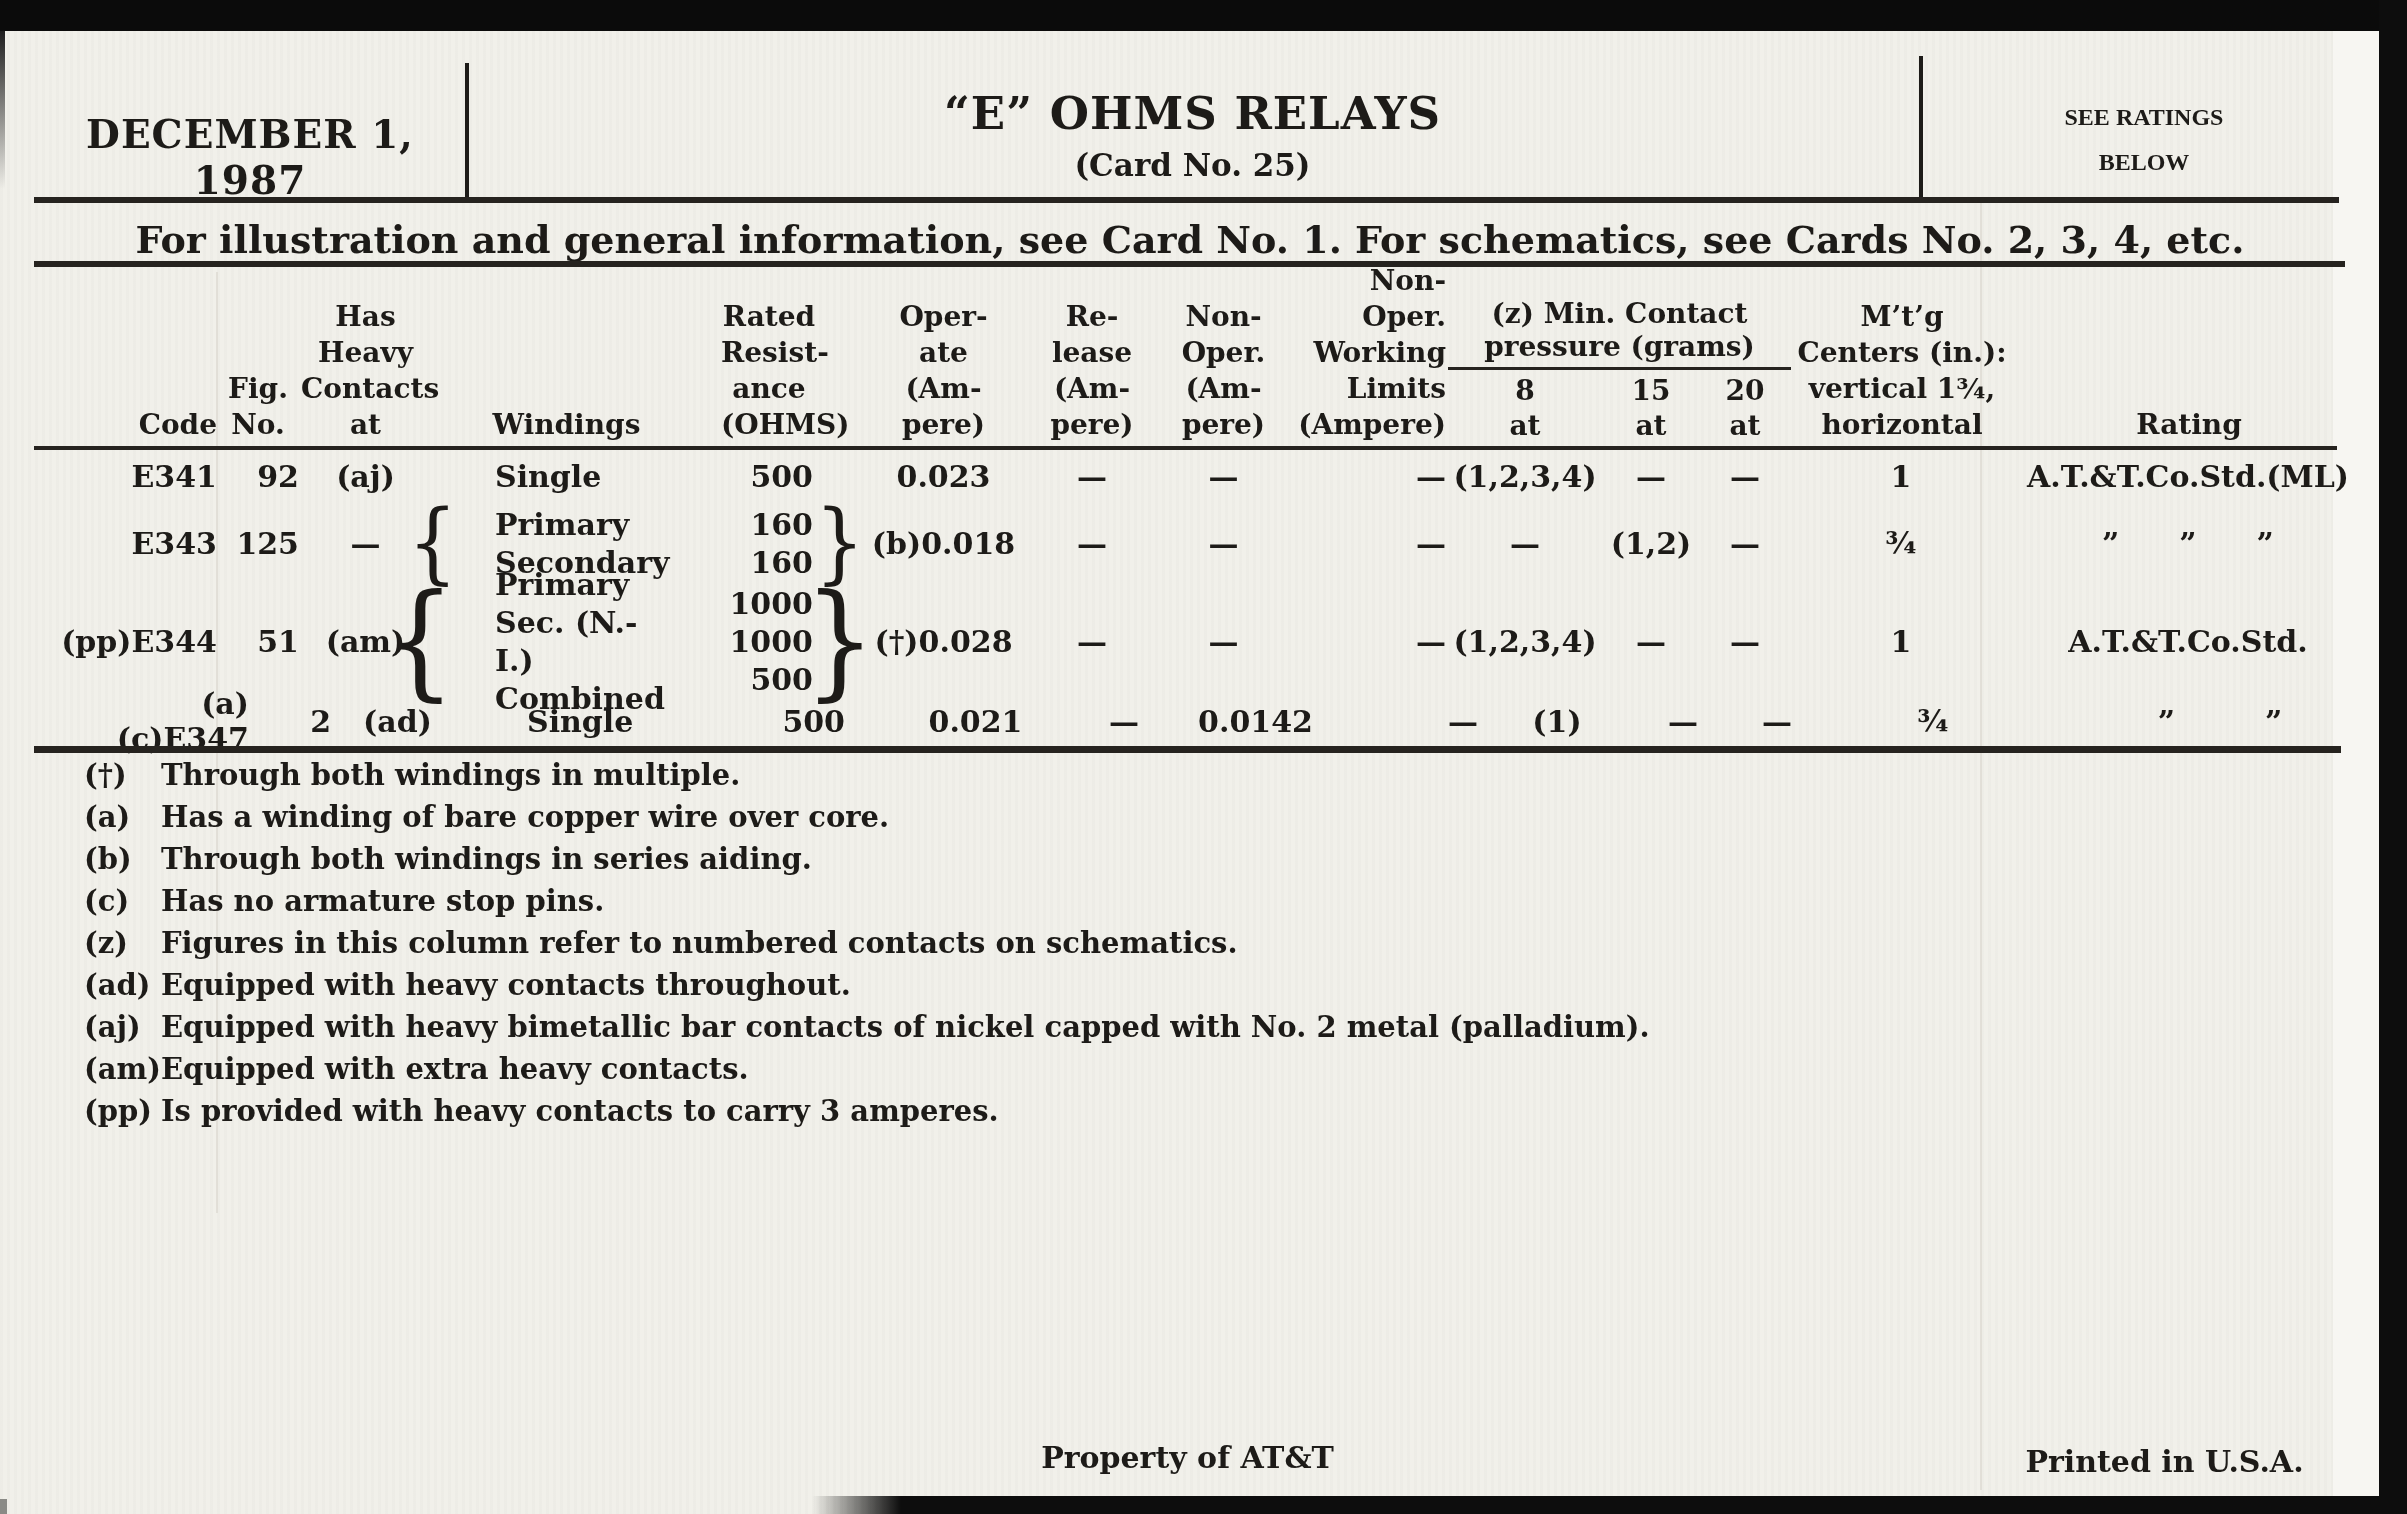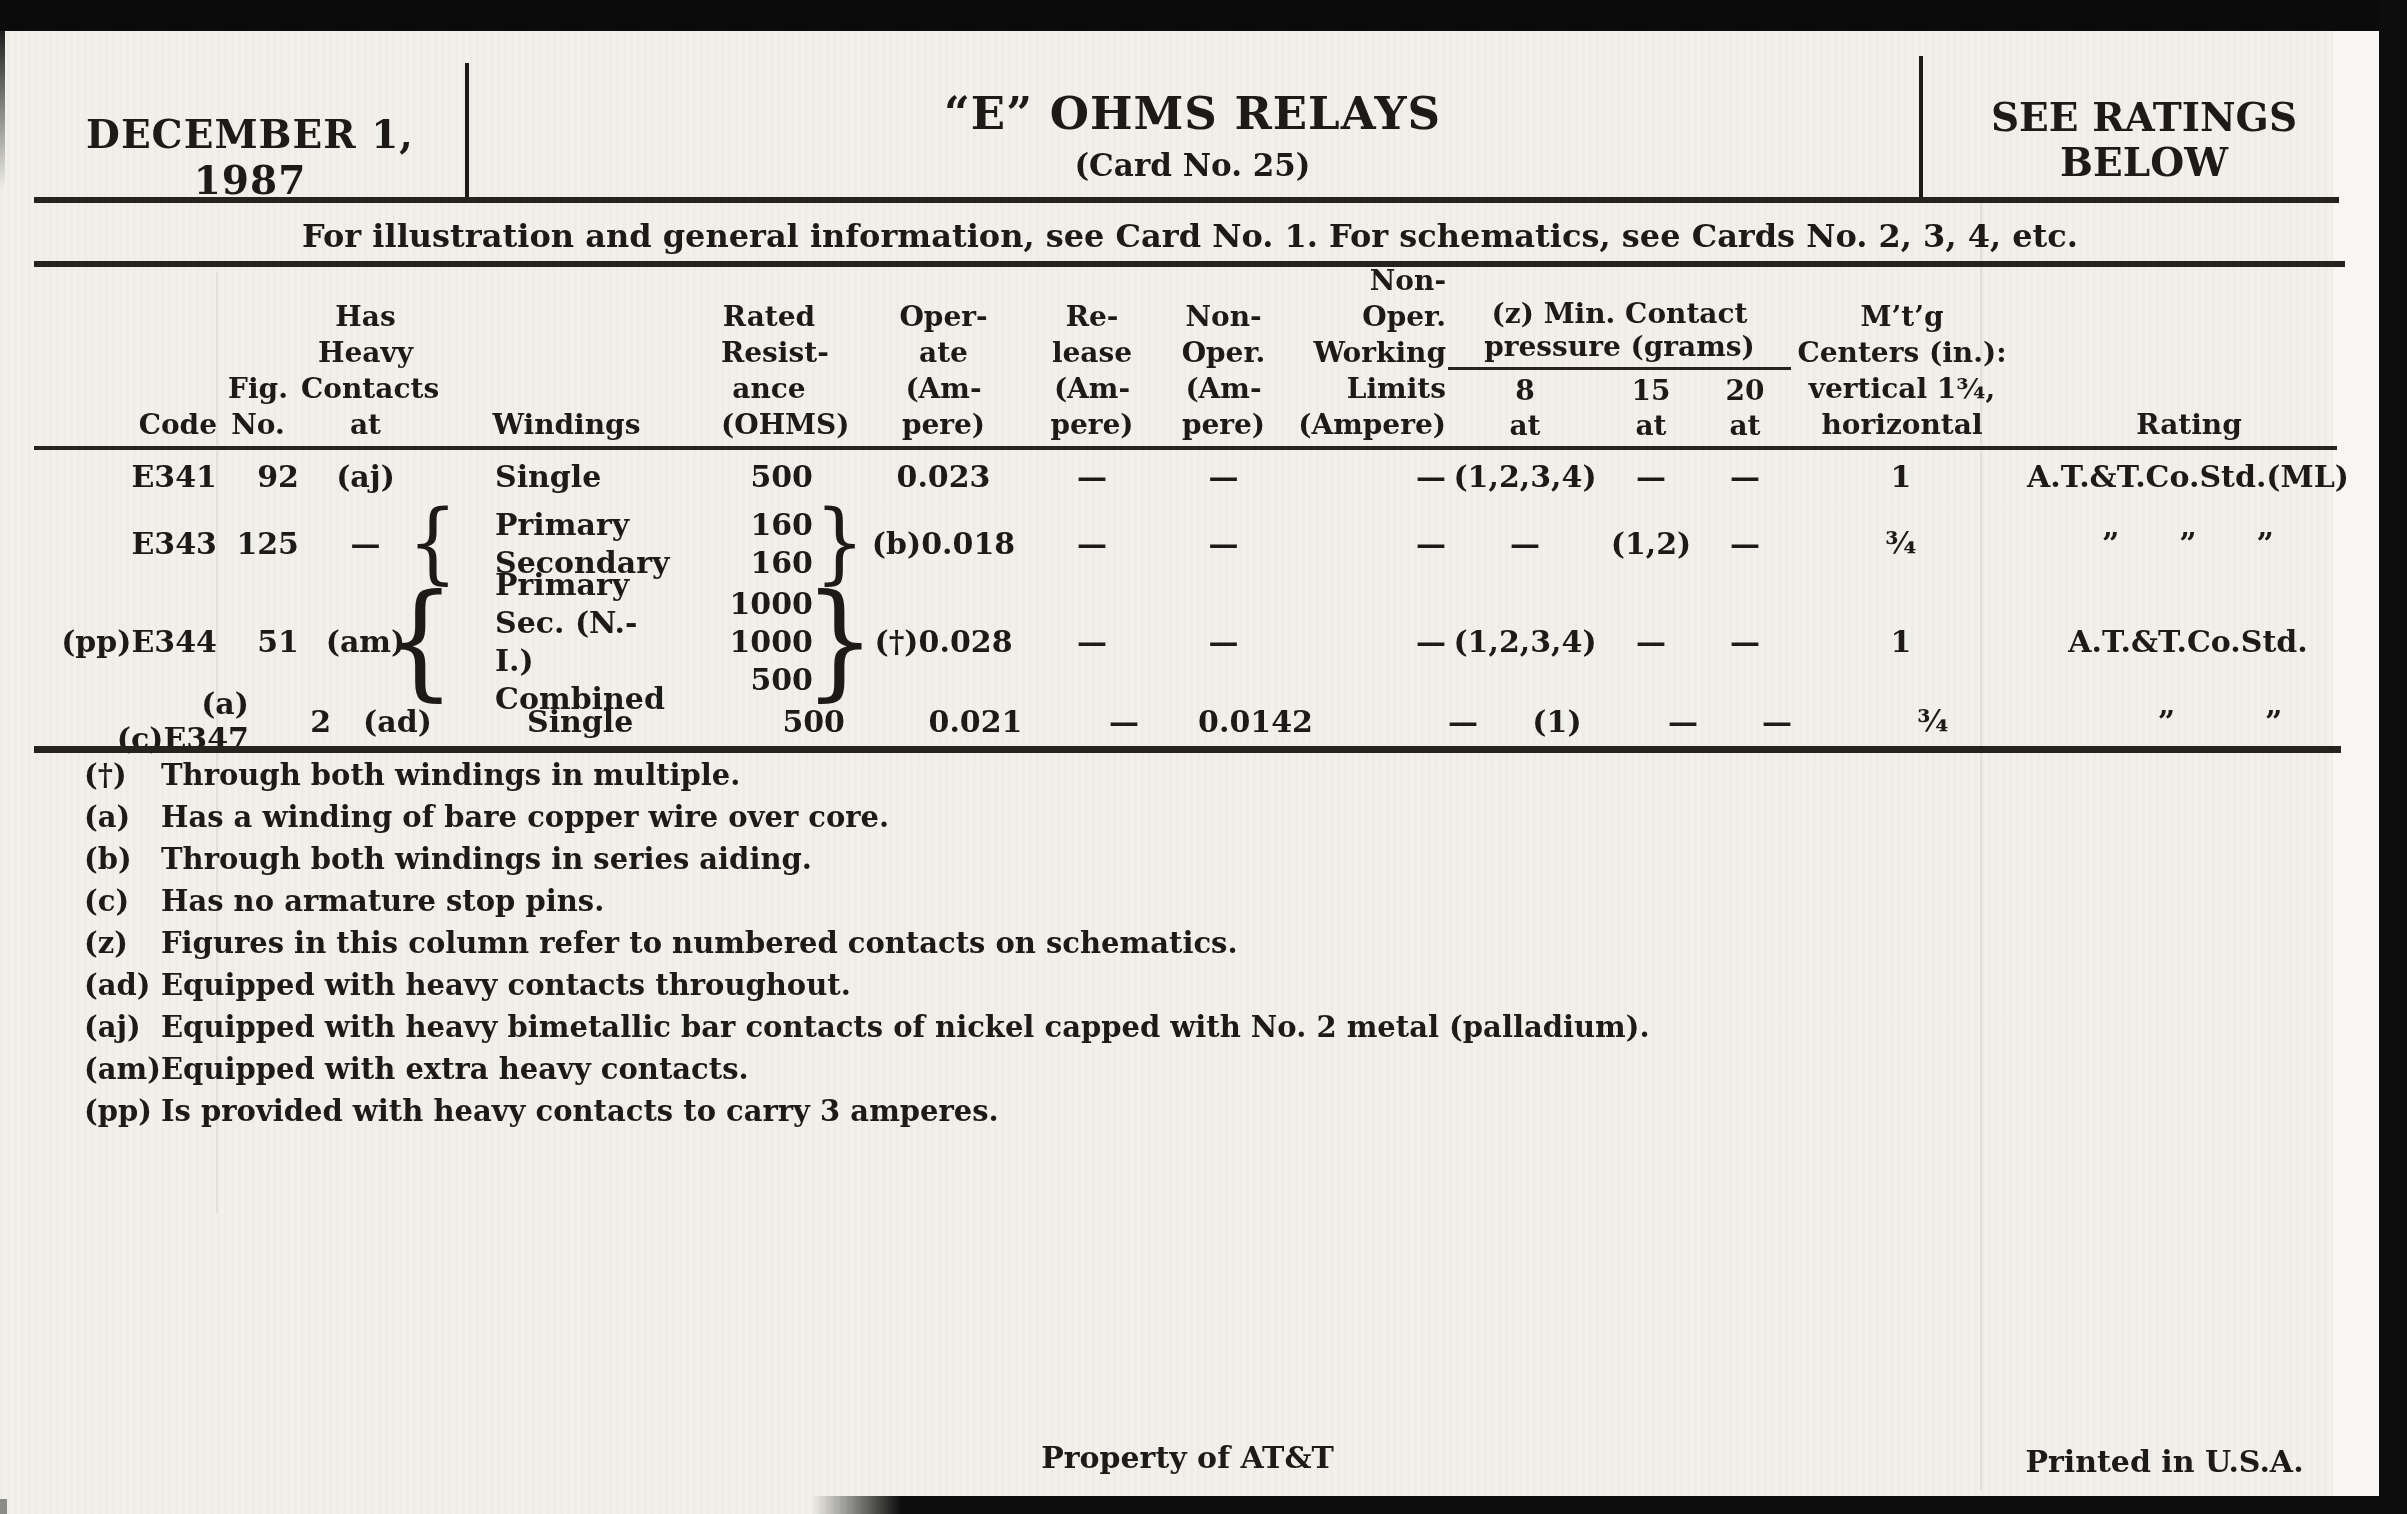--- a/index.html
+++ b/index.html
@@ -32,22 +32,22 @@
   .rule-3{left:34px;top:446px;width:2303px;height:4px;}
   .rule-4{left:34px;top:746px;width:2307px;height:7px;}
   .vl{position:absolute;width:4px;background:#1d1b18;}
   .vl-left{left:465px;top:63px;height:136px;}
   .vl-right{left:1919px;top:56px;height:143px;}
 
   
   .m-date{position:absolute;left:34px;top:111px;width:432px;text-align:center;font-size:39px;letter-spacing:1px;}
   .m-title{position:absolute;left:467px;top:87px;width:1451px;text-align:center;font-size:45px;letter-spacing:1px;}
   .m-subtitle{position:absolute;left:467px;top:147px;width:1451px;text-align:center;font-size:31px;}
-  .m-ratings{position:absolute;left:1923px;top:95px;width:442px;text-align:center;font-size:39px;line-height:45px;}
-  .info{position:absolute;left:0;top:217px;width:2380px;text-align:center;font-size:32px;}
+  .m-ratings{position:absolute;left:1923px;top:95px;width:442px;text-align:center;font-size:24px;line-height:45px;font-family:Liberation Serif, serif;}
+  .info{position:absolute;left:0;top:217px;width:2380px;text-align:center;font-size:38px;}
 
   
   .cols{display:flex;box-sizing:border-box;padding-left:54px;}
   .c{flex:0 0 auto;box-sizing:border-box;}
   .c-code{width:163px;text-align:right;}
   .c-fig{width:84px;text-align:right;padding-right:2px;}
   .c-contacts{width:129px;text-align:center;}
   .c-bracel{width:30px;display:flex;align-items:center;justify-content:flex-end;}
   .c-windings{width:213px;text-align:left;padding-left:35px;}
   .c-res{width:144px;text-align:right;padding-right:4px;}

